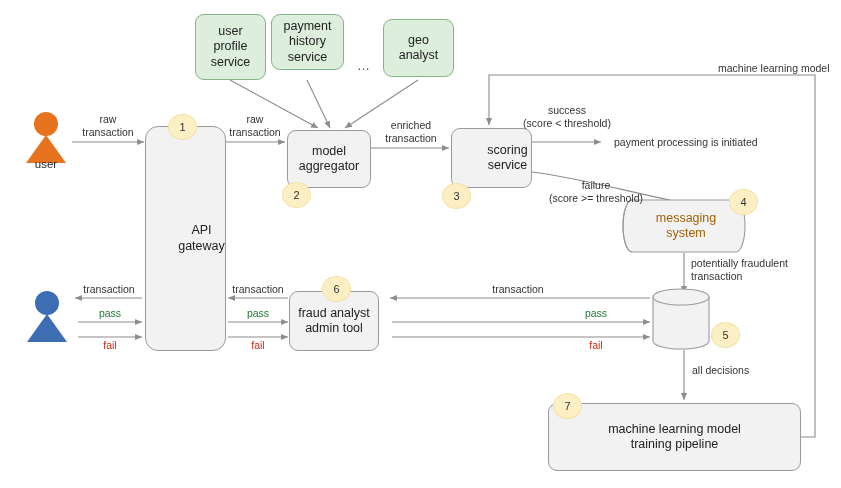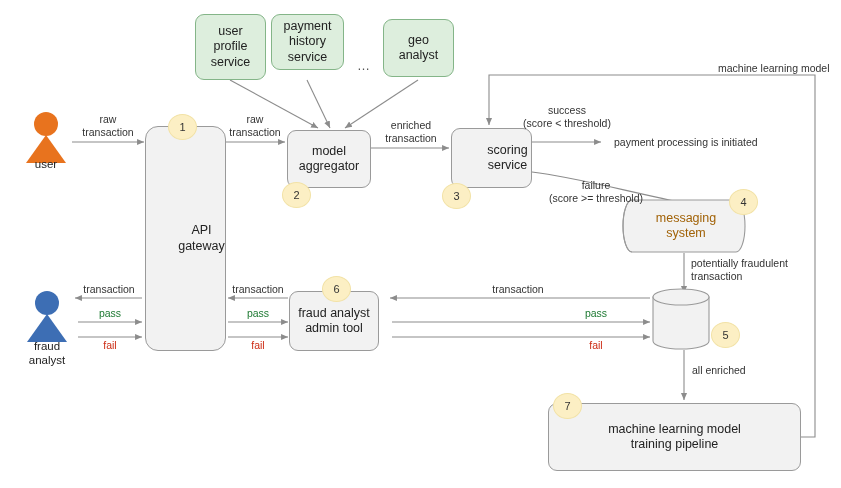--- a/index.html
+++ b/index.html
@@ -216,22 +216,20 @@
   </div>
   <div class="badge" style="left:322px; top:276px;">6</div>
 
   <div class="node node-grey" style="left:548px; top:403px; width:253px; height:68px;">
     <span style="white-space:pre-line">machine learning model
 training pipeline</span>
   </div>
   <div class="badge" style="left:553px; top:393px;">7</div>
 
   <div class="actor-label" style="left:16px; top:157px; width:60px;">user</div>
-  <div class="actor-label" style="left:12px; top:339px; width:70px;">fraud
-analyst</div>
 
   <div class="label" style="left:70px; top:113px; width:76px;">raw
 transaction</div>
 
   <div class="label" style="left:216px; top:113px; width:78px;">raw
 transaction</div>
 
   <div class="label" style="left:371px; top:119px; width:80px;">enriched
 transaction</div>
 
@@ -239,21 +237,21 @@
 (score &lt; threshold)</div>
 
   <div class="label label-left" style="left:614px; top:136px; width:190px;">payment processing is initiated</div>
 
   <div class="label" style="left:541px; top:179px; width:110px;">failure
 (score &gt;= threshold)</div>
 
   <div class="label label-left" style="left:691px; top:257px; width:118px;">potentially fraudulent
 transaction</div>
 
-  <div class="label label-left" style="left:692px; top:364px; width:100px;">all enriched</div>
+  <div class="label label-left" style="left:692px; top:364px; width:100px;">all decisions</div>
 
   <div class="label label-left" style="left:718px; top:62px; width:130px;">machine learning model</div>
 
   <div class="label" style="left:76px; top:283px; width:66px;">transaction</div>
   <div class="label label-pass" style="left:82px; top:307px; width:56px;">pass</div>
   <div class="label label-fail" style="left:82px; top:339px; width:56px;">fail</div>
 
   <div class="label" style="left:224px; top:283px; width:68px;">transaction</div>
   <div class="label label-pass" style="left:230px; top:307px; width:56px;">pass</div>
   <div class="label label-fail" style="left:230px; top:339px; width:56px;">fail</div>

